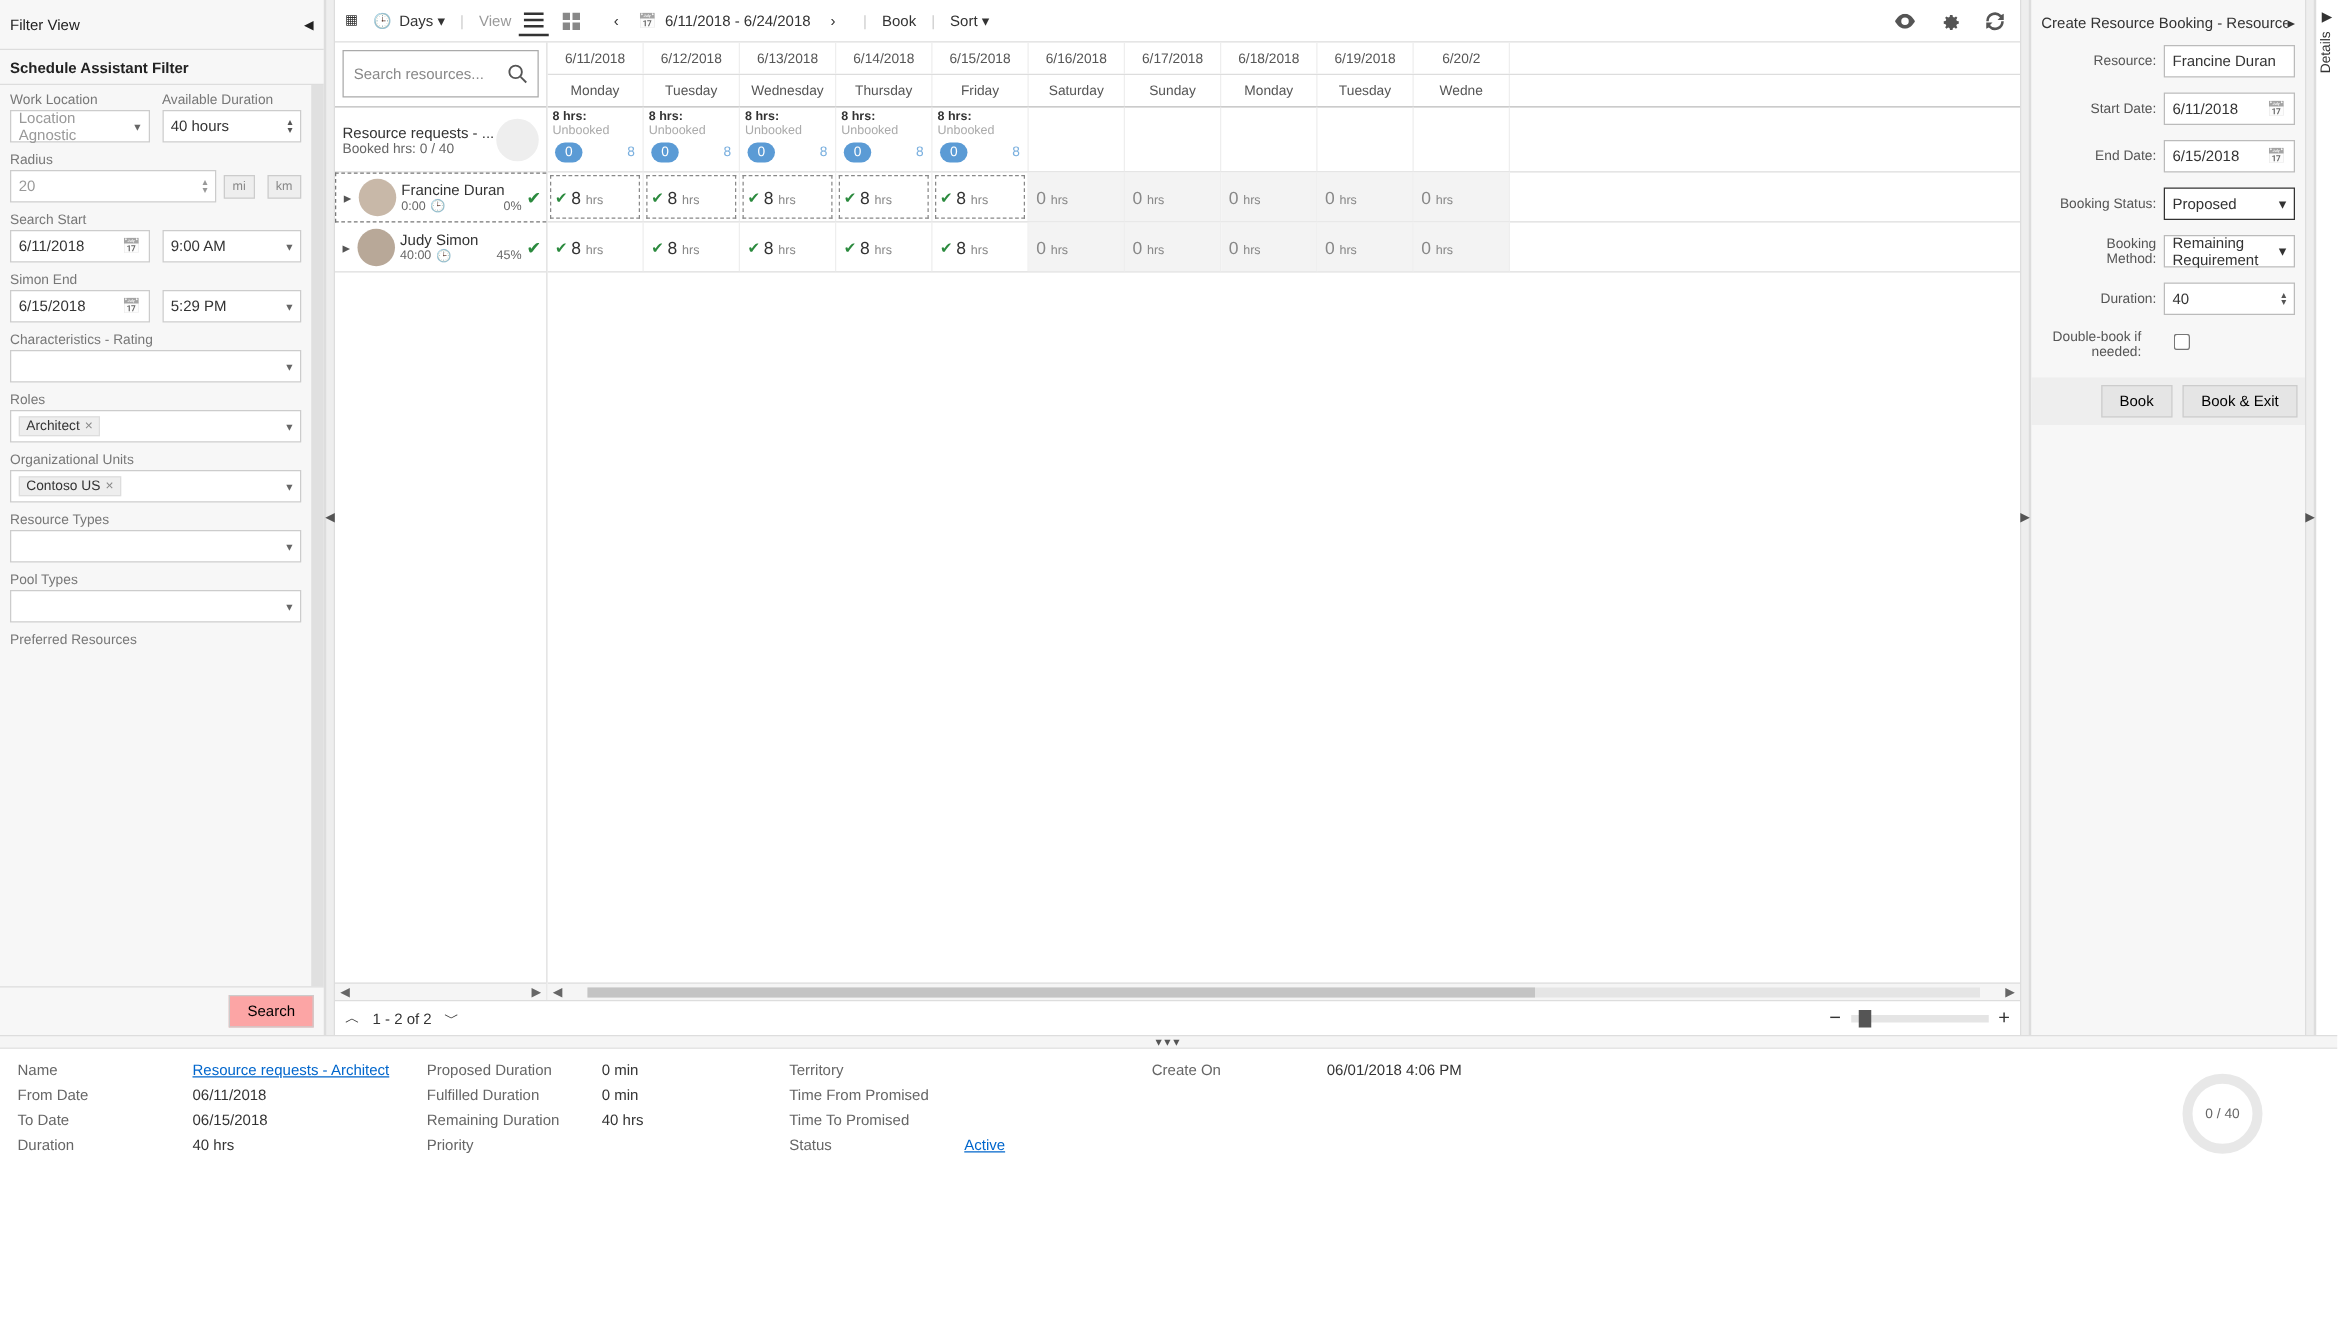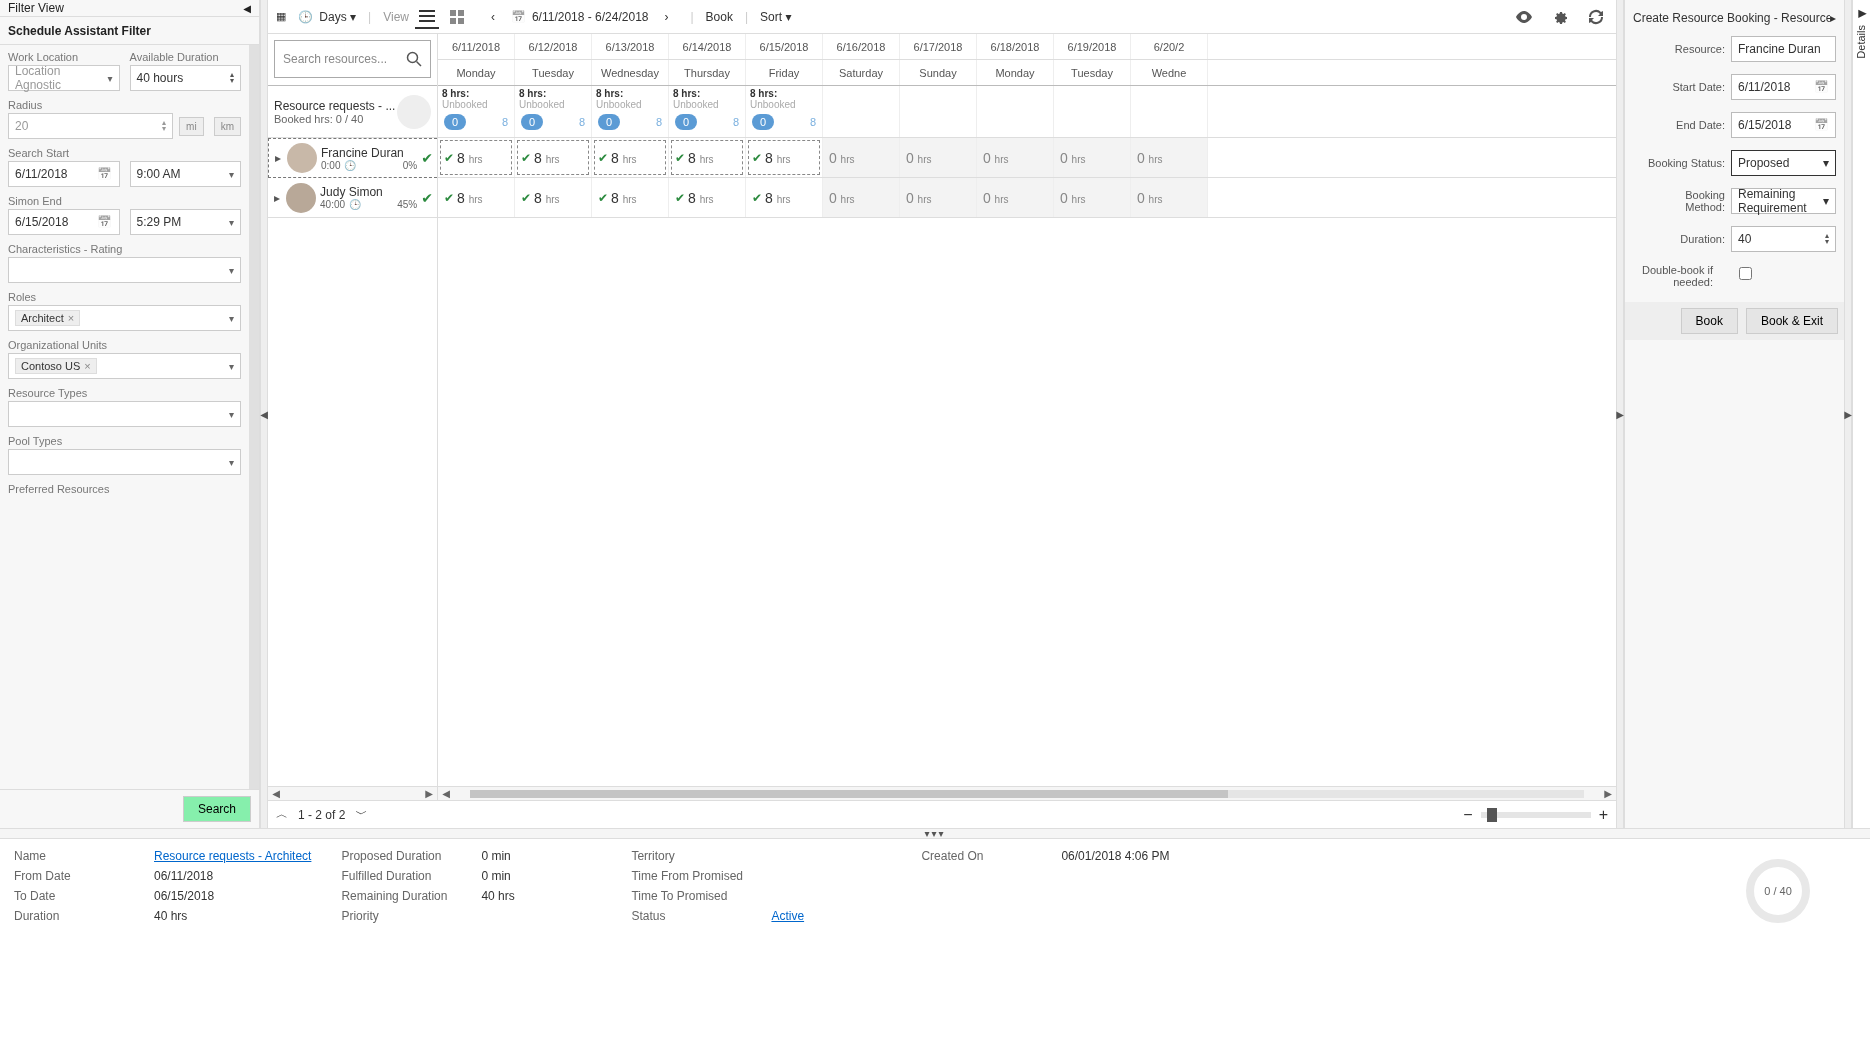--- a/index.html
+++ b/index.html
@@ -29,37 +29,37 @@
   .details-tab {
     width:18px; border-left:1px solid #ddd; background:#fff;
     display:flex; align-items:flex-start; justify-content:center;
     padding-top:8px; font-size:11px;
   }
   .details-tab span { writing-mode:vertical-rl; transform:rotate(180deg); }
   .details-tab .chev { display:block; margin-bottom:4px;}
 
   
   .lp-header {
-    height:17px; border-bottom:1px solid #ddd;
+    height:40px; border-bottom:1px solid #ddd;
     display:flex; align-items:center; padding:0 8px;
     font-size:12px; color:#222; font-weight:400;
     justify-content:space-between;
   }
   .lp-title {
     height:28px; border-bottom:1px solid #ddd;
     display:flex; align-items:center; padding:0 8px;
     font-size:12px; color:#222; font-weight:600;
   }
   .lp-body { flex:1; overflow:auto; padding:6px 8px 0 8px;}
   .lp-footer { border-top:1px solid #ddd; padding:6px 8px; display:flex; justify-content:flex-end;}
   .btn {
     border:1px solid #ccc; background:#e5e5e5; padding:5px 14px;
     font-size:12px; cursor:pointer;
   }
-  .btn-dark { background:#86efac; }
+  .btn-dark { background:#fca5a5; }
 
   .field-row { margin-bottom:8px; }
   .field-row label { display:block; color:#777; font-size:11px; margin-bottom:2px; }
   .two-col { display:flex; gap:10px; }
   .two-col > * { flex:1; }
   .input {
     background:#fff; border:1px solid #ccc; height:26px;
     display:flex; align-items:center; padding:0 6px; justify-content:space-between;
     font-size:12px;
   }
@@ -774,20 +774,20 @@
         <span class="lbl">Time To Promised</span>
         <span></span>
       </div>
     <div class="b-row">
         <span class="lbl">Status</span>
         <a href="#">Active</a>
       </div>
   </div>
   <div class="b-col">
     <div class="b-row">
-        <span class="lbl">Created On</span>
+        <span class="lbl">Create On</span>
         <span>06/01/2018 4:06 PM</span>
       </div>
   </div>
   <div class="big-gauge">
       <span>0 / 40</span>
     </div>
 </div>
 
 </body></html>

